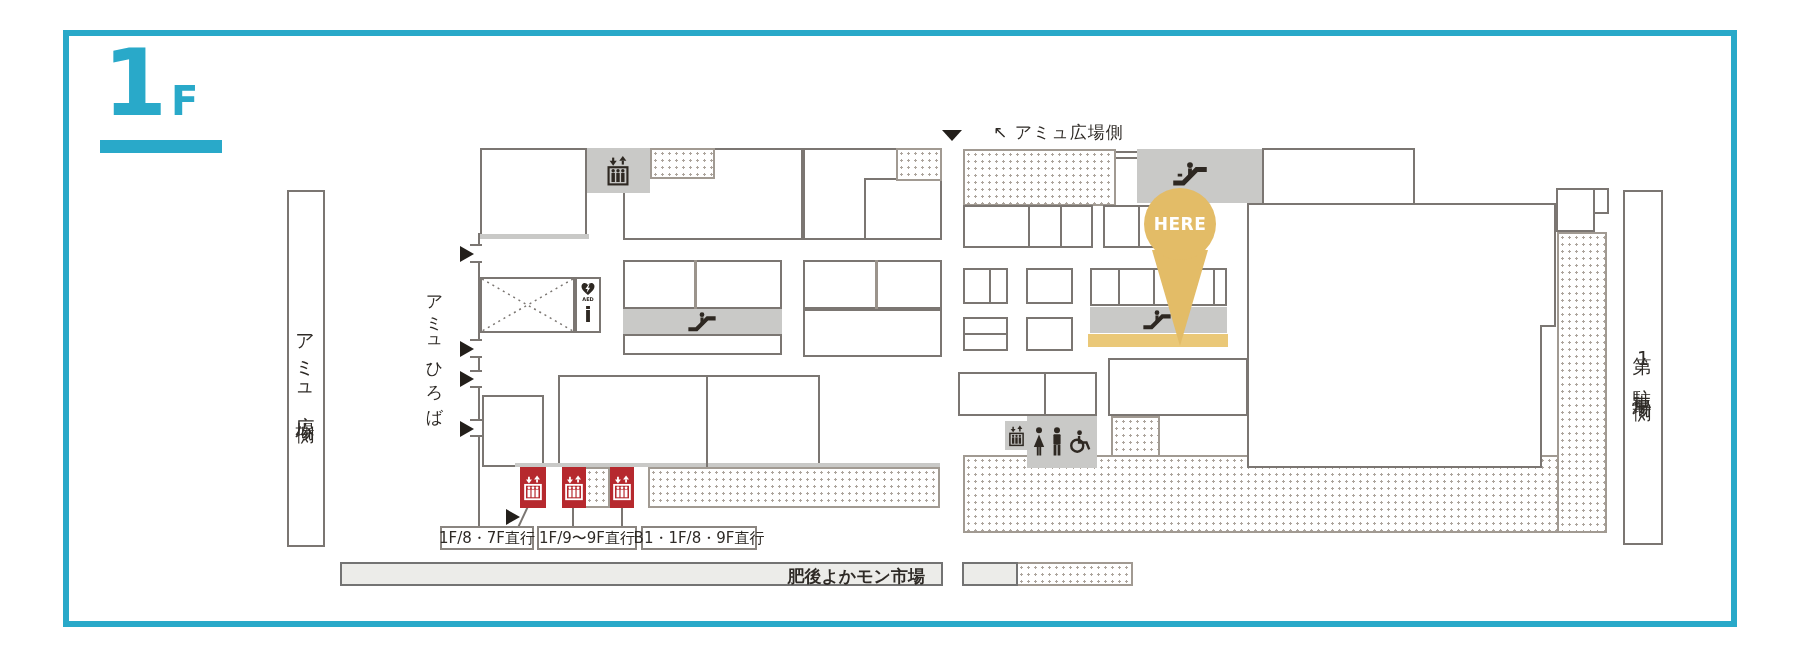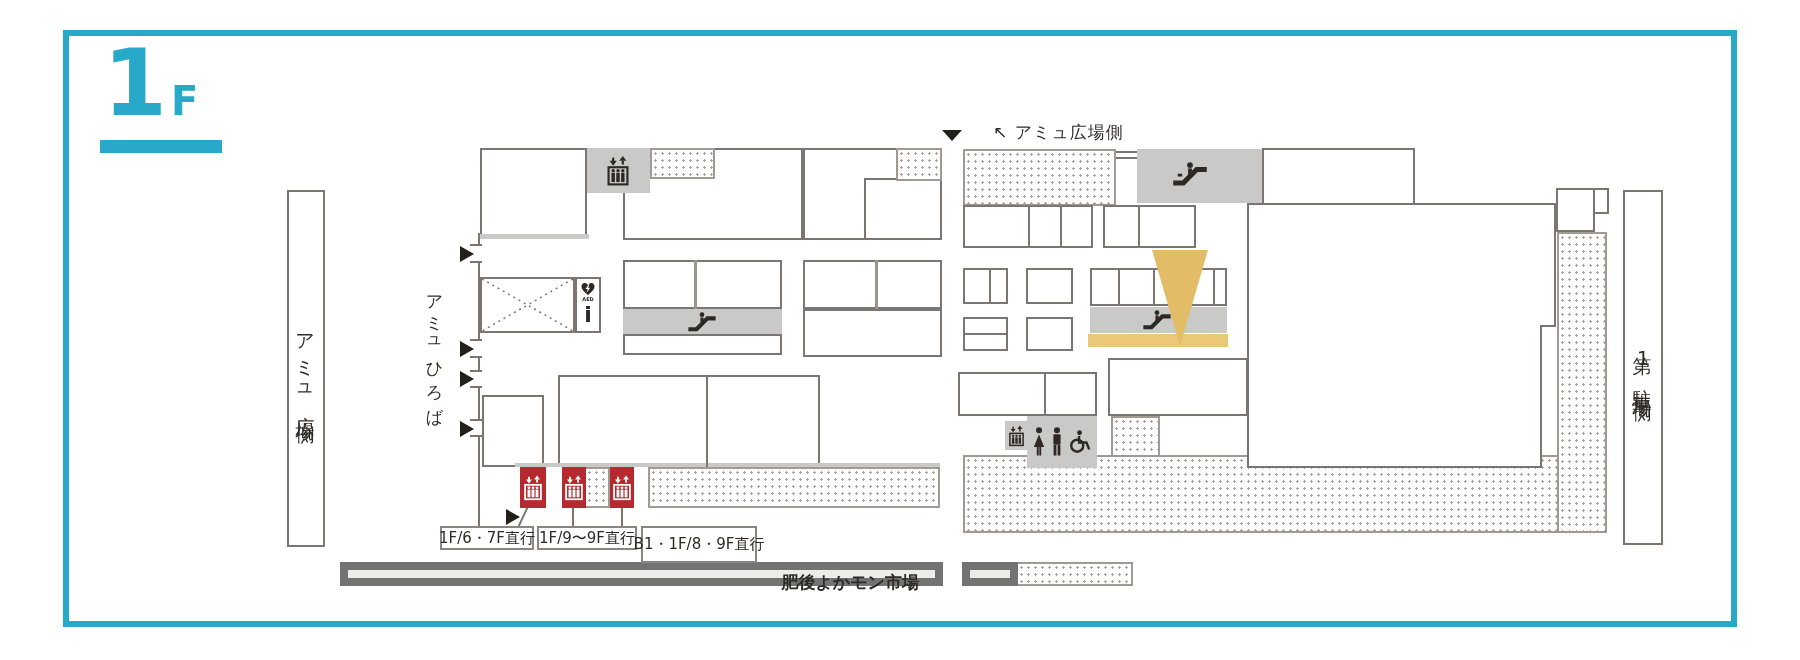--- a/index.html
+++ b/index.html
@@ -35,21 +35,21 @@
   .pin-circle{position:absolute;left:1144px;top:188px;width:72px;height:72px;border-radius:50%;background:#E3BC67;
               z-index:6;display:flex;align-items:center;justify-content:center;color:#fff;font-weight:bold;font-size:17px;letter-spacing:0.5px;}
   .gold{position:absolute;left:1088px;top:334px;width:140px;height:13px;background:#EAC878;z-index:2;}
   .redbox{position:absolute;background:#B6292E;z-index:5;display:flex;align-items:center;justify-content:center;color:#fff;}
   .route{position:absolute;background:#fff;border:2px solid #8A8580;box-sizing:border-box;font-size:15px;color:#2E2A26;
          display:flex;align-items:center;justify-content:center;z-index:5;white-space:nowrap;}
   .leader{position:absolute;width:2px;background:#7B7672;z-index:4;}
   .brand{position:absolute;left:1313px;top:322px;width:157px;height:38px;background:#9C2A2A;z-index:5;
          display:flex;align-items:center;justify-content:center;}
   .brand span{color:#fff;font-weight:bold;font-style:italic;font-size:27px;letter-spacing:0.5px;}
-  .mband{position:absolute;background:#ECECE9;border:8px solid #737373;box-sizing:border-box;z-index:2;}
+  .mband{position:absolute;background:#ECECE9;border:2px solid #737373;box-sizing:border-box;z-index:2;}
   .mband .mtxt{position:absolute;right:16px;top:1px;font-size:17px;font-weight:bold;color:#2E2A26;}
   .aedbox{position:absolute;left:575px;top:277px;width:26px;height:56px;background:#fff;border:2px solid #7B7672;
           box-sizing:border-box;z-index:3;display:flex;flex-direction:column;align-items:center;justify-content:flex-start;padding-top:2px;}
   .aedtxt{font-size:5px;font-weight:bold;line-height:1;margin-top:1px;color:#2E2822;}
   .infotxt{font-size:22px;font-weight:bold;line-height:1;margin-top:2px;color:#2E2822;}
 </style>
 </head>
 <body>
 
 <div class="stage">
@@ -152,20 +152,23 @@
   <div class="ic" style="left:1140px;top:309px;width:34px;height:22px;">
     <svg viewBox="0 0 34 22" width="32" height="20">
       <path d="M2 19 H11 L23 7 H32" fill="none" stroke="currentColor" stroke-width="4.5"></path>
       <circle cx="17" cy="3" r="2.6" fill="currentColor"></circle>
       <rect x="15.3" y="6" width="3.4" height="8" fill="currentColor"></rect>
     </svg>
   </div>
   <div class="gold"></div>
 
   <div class="pin-tip"></div>
+  <div class="pin-circle">
+    <span>HERE</span>
+  </div>
 
   <div class="r" style="left:480px;top:277px;width:95px;height:56px;">
     <svg width="91" height="52" style="display:block;">
       <line x1="0" y1="0" x2="91" y2="52" stroke="#7B7672" stroke-width="1.5" stroke-dasharray="2 4"></line>
       <line x1="91" y1="0" x2="0" y2="52" stroke="#7B7672" stroke-width="1.5" stroke-dasharray="2 4"></line>
     </svg>
   </div>
   <div class="aedbox">
     <svg viewBox="0 0 18 16" width="18" height="15">
       <path d="M9 15 C3.5 10.5 1 7 2.5 4 C4 1.2 7.5 1.8 9 4.5 C10.5 1.8 14 1.2 15.5 4 C17 7 14.5 10.5 9 15 Z" fill="#2E2822"></path>
@@ -238,23 +241,23 @@
         <rect x="3.9" y="15.8" width="3.2" height="8.5" fill="#fff"></rect>
       <circle cx="10" cy="13.8" r="1.6" fill="#fff"></circle>
         <rect x="8.4" y="15.8" width="3.2" height="8.5" fill="#fff"></rect>
       <circle cx="14.5" cy="13.8" r="1.6" fill="#fff"></circle>
         <rect x="12.9" y="15.8" width="3.2" height="8.5" fill="#fff"></rect>
     </svg>
   </div>
   <div class="leader" style="left:522px;top:505px;height:24px;transform:rotate(25deg);"></div>
   <div class="leader" style="left:572px;top:508px;height:19px;"></div>
   <div class="leader" style="left:621px;top:508px;height:19px;"></div>
-  <div class="route" style="left:440px;top:526px;width:94px;height:24px;">1F/6・7F直行</div>
+  <div class="route" style="left:440px;top:526px;width:94px;height:24px;">1F/8・7F直行</div>
   <div class="route" style="left:537px;top:526px;width:100px;height:24px;">1F/9〜9F直行</div>
-  <div class="route" style="left:641px;top:526px;width:116px;height:37px;">B1・1F/8・9F直行</div>
+  <div class="route" style="left:641px;top:526px;width:116px;height:24px;">B1・1F/8・9F直行</div>
 
   <div class="r" style="left:958px;top:372px;width:139px;height:44px;"></div>
   <div class="vl" style="left:1044px;top:372px;height:44px;"></div>
   <div class="g" style="left:1005px;top:421px;width:22px;height:29px;"></div>
   <div class="ic" style="left:1007px;top:423px;width:18px;height:25px;">
     <svg viewBox="0 0 20 28" width="15" height="22">
       <line x1="5.5" y1="1.5" x2="5.5" y2="5" stroke="currentColor" stroke-width="2"></line>
       <polygon points="2.2,4.5 8.8,4.5 5.5,9" fill="currentColor"></polygon>
       <line x1="14.5" y1="8" x2="14.5" y2="4.5" stroke="currentColor" stroke-width="2"></line>
       <polygon points="11.2,4.5 17.8,4.5 14.5,0" fill="currentColor"></polygon>

